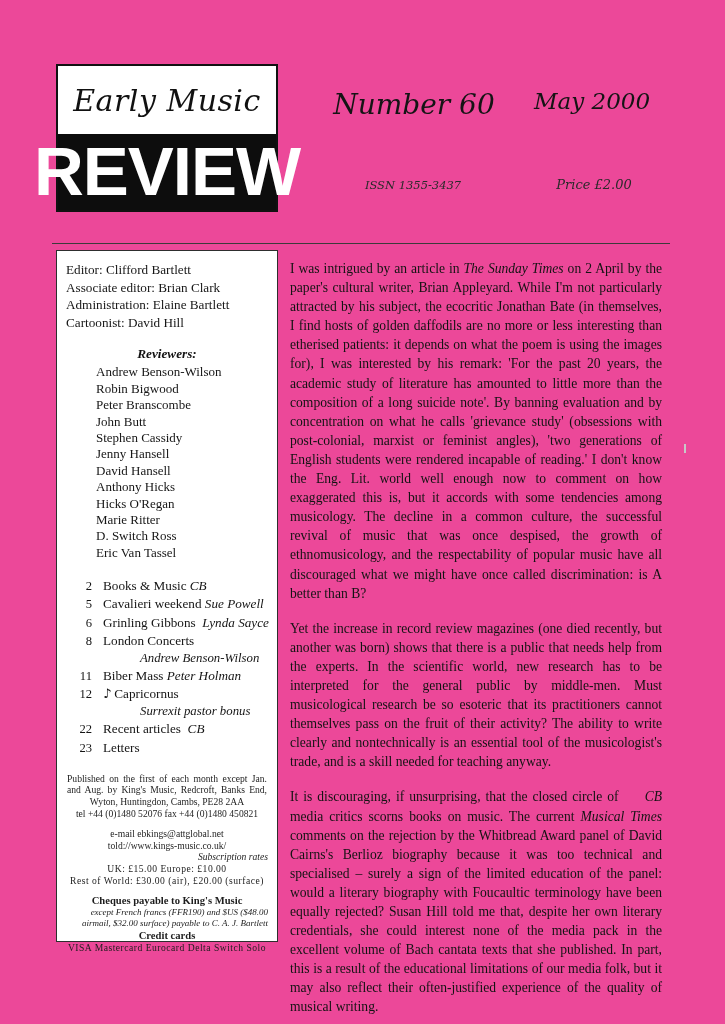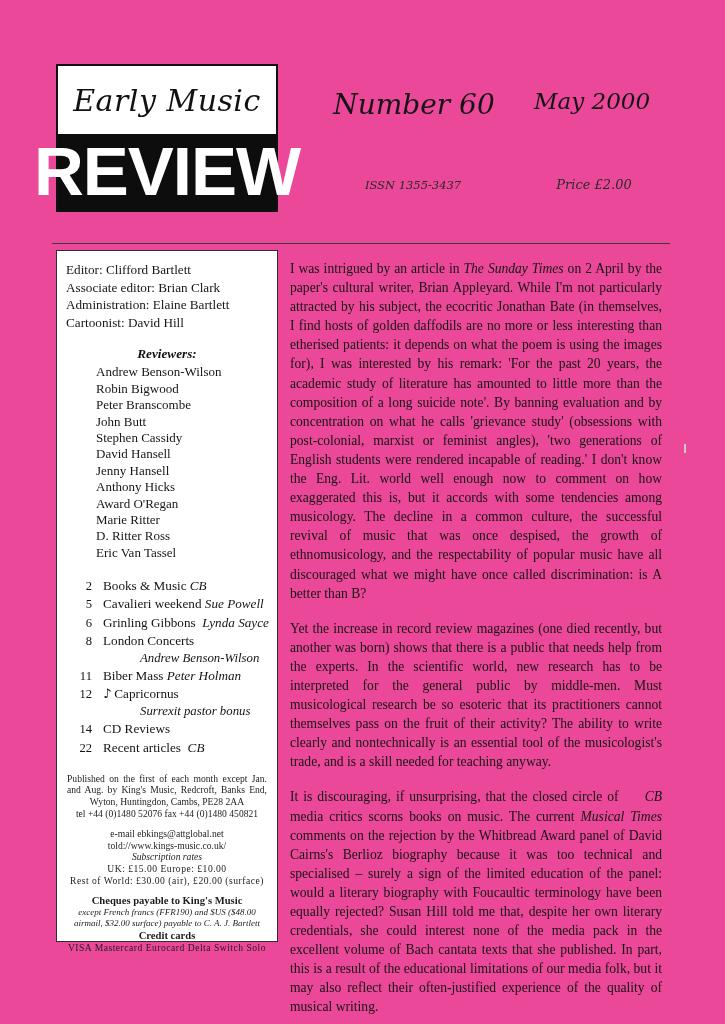--- a/index.html
+++ b/index.html
@@ -212,21 +212,21 @@
     line-height: 11.6px;
     text-align: center;
     color: #1d1d1d;
   }
   .fineprint .just {
     text-align: justify;
     text-align-last: center;
     padding: 0 1px;
   }
   .gap { height: 9px; }
-  .fineprint .it { font-style: italic; }
+  .fineprint .it { font-style: italic; text-align: right; }
   .fineprint .bold { font-weight: bold; font-size: 10.6px; }
   .fineprint .small { font-size: 9px; }
   .fineprint .spaced { letter-spacing: 0.5px; }
 
   
   .main {
     position: absolute;
     left: 290px;
     top: 259px;
     width: 372px;
@@ -287,26 +287,26 @@
       <div>Cartoonist: David Hill</div>
     </div>
 
     <div class="reviewers-head">Reviewers:</div>
     <ul class="reviewer-list">
       <li>Andrew Benson-Wilson</li>
       <li>Robin Bigwood</li>
       <li>Peter Branscombe</li>
       <li>John Butt</li>
       <li>Stephen Cassidy</li>
+      <li>Jenny Hansell</li>
       <li>David Hansell</li>
-      <li>Jenny Hansell</li>
       <li>Anthony Hicks</li>
-      <li>Award O'Regan</li>
+      <li>Hicks O'Regan</li>
       <li>Marie Ritter</li>
-      <li>D. Ritter Ross</li>
+      <li>D. Switch Ross</li>
       <li>Eric Van Tassel</li>
     </ul>
 
     <div class="toc">
       <div class="toc-row">
         <span class="toc-num">2</span>
         <span class="toc-title"><span>Books &amp; Music</span> <i>CB</i></span>
       </div>
       <div class="toc-row">
         <span class="toc-num">5</span>
@@ -324,26 +324,26 @@
       <div class="toc-row">
         <span class="toc-num">11</span>
         <span class="toc-title"><span>Biber Mass</span> <i>Peter Holman</i></span>
       </div>
       <div class="toc-row">
         <span class="toc-num">12</span>
         <span class="toc-title"><span class="note-glyph">♪</span><span>Capricornus</span></span>
       </div>
       <div class="toc-cont">Surrexit pastor bonus</div>
       <div class="toc-row">
-        <span class="toc-num">14</span>
-        <span class="toc-title">CD Reviews</span>
-      </div>
-      <div class="toc-row">
         <span class="toc-num">22</span>
         <span class="toc-title"><span>Recent articles</span>&nbsp; <i>CB</i></span>
+      </div>
+      <div class="toc-row">
+        <span class="toc-num">23</span>
+        <span class="toc-title">Letters</span>
       </div>
     </div>
 
     <div class="fineprint">
       <div class="just">Published on the first of each month except Jan. and Aug. by King's Music, Redcroft, Banks End, Wyton, Huntingdon, Cambs, PE28 2AA</div>
       <div>tel +44 (0)1480 52076    fax +44 (0)1480 450821</div>
       <div class="gap"></div>
       <div>e-mail ebkings@attglobal.net</div>
       <div>told://www.kings-music.co.uk/</div>
       <div class="it">Subscription rates</div>

